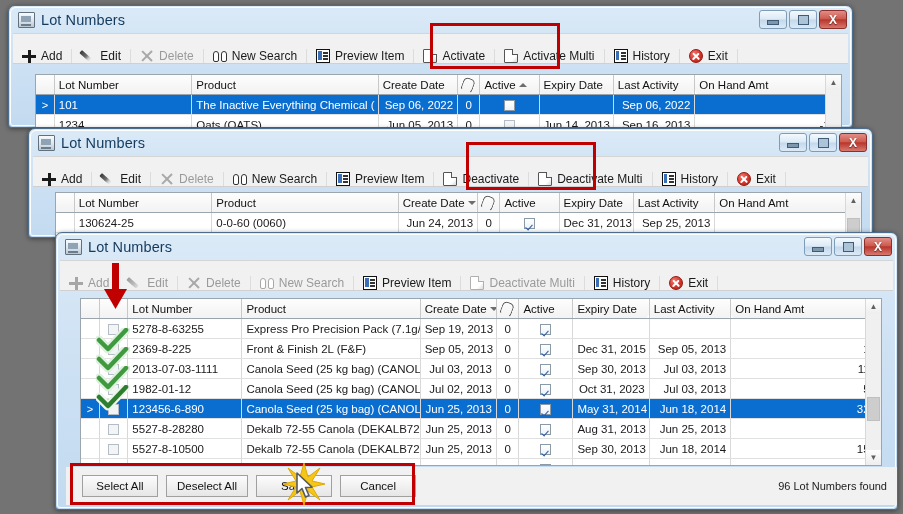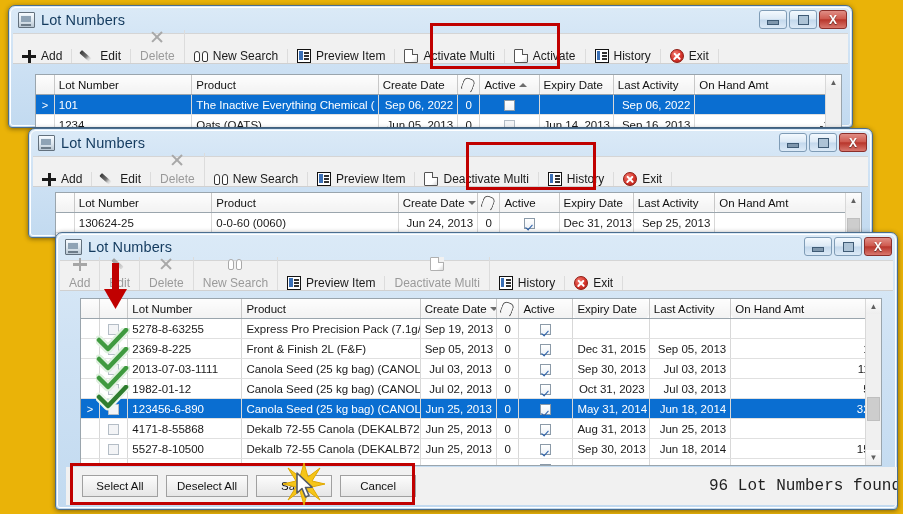--- a/index.html
+++ b/index.html
@@ -5,21 +5,21 @@
   html, body {
     margin: 0; padding: 0;
     width: 903px; height: 514px;
     overflow: hidden;
     background: #ffffff;
     font-family: "Liberation Sans", sans-serif;
   }
   #root {
     position: relative;
     width: 903px; height: 514px;
-    background: #eab308;
+    background: #737373;
   }
 
   
   .window {
     position: absolute;
     box-sizing: border-box;
     border: 1px solid #4b6e8f;
     border-radius: 7px 7px 4px 4px;
     background: linear-gradient(180deg, #dbeaf7 0%, #cfe2f4 40%, #c2daf0 100%);
     box-shadow: 0 1px 5px rgba(0,0,0,0.45);
@@ -117,21 +117,21 @@
     display: flex;
     align-items: center;
     gap: 5px;
     padding: 0 9px;
     font-size: 12px;
     color: #1a1a1a;
     border-right: 1px solid #dcdcdc;
     white-space: nowrap;
     background: transparent;
   }
-  .tbtn.disabled { color: #9a9a9a; flex-direction: column; }
+  .tbtn.disabled { color: #9a9a9a; }
 
   
   .ico { width: 14px; height: 14px; position: relative; flex: 0 0 auto; }
   .ico-plus::before, .ico-plus::after {
     content:""; position:absolute; background:#1a1a1a;
   }
   .ico-plus::before { left:6px; top:1px; width:2.5px; height:13px; }
   .ico-plus::after  { left:0px; top:6px; width:14px; height:2.5px; }
   .ico-plus.dim::before, .ico-plus.dim::after { background:#a6a6a6; }
 
@@ -336,25 +336,24 @@
     font-size: 11.5px;
     color: #111;
     background: linear-gradient(180deg,#fcfcfc 0%, #f2f2f2 45%, #e6e6e6 100%);
     border: 1px solid #a0a0a0;
     box-sizing: border-box;
     display: flex; align-items: center; justify-content: center;
     margin-right: 8px;
   }
   .status-text {
     position: absolute;
-    right: 4px;
-    font-size: 16px;
+    right: 18px;
+    font-size: 11px;
     color: #222;
     white-space: nowrap;
-    font-family: Liberation Mono, monospace;
   }
 
   
   .anno-box {
     position: absolute;
     border: 3px solid #c00000;
     box-sizing: border-box;
     pointer-events: none;
   }
   .anno-arrow {
@@ -406,25 +405,25 @@
       <div class="tbtn">
         <span class="ico ico-binoc"></span>
         <span>New Search</span>
       </div>
       <div class="tbtn">
         <span class="ico ico-doc"></span>
         <span>Preview Item</span>
       </div>
       <div class="tbtn">
         <span class="ico ico-page"></span>
+        <span>Activate</span>
+      </div>
+      <div class="tbtn">
+        <span class="ico ico-page"></span>
         <span>Activate Multi</span>
-      </div>
-      <div class="tbtn">
-        <span class="ico ico-page"></span>
-        <span>Activate</span>
       </div>
       <div class="tbtn">
         <span class="ico ico-doc"></span>
         <span>History</span>
       </div>
       <div class="tbtn">
         <span class="ico ico-exit"></span>
         <span>Exit</span>
       </div>
     </div>
@@ -518,20 +517,24 @@
         <span class="ico ico-x dim"></span>
         <span>Delete</span>
       </div>
       <div class="tbtn">
         <span class="ico ico-binoc"></span>
         <span>New Search</span>
       </div>
       <div class="tbtn">
         <span class="ico ico-doc"></span>
         <span>Preview Item</span>
+      </div>
+      <div class="tbtn">
+        <span class="ico ico-page"></span>
+        <span>Deactivate</span>
       </div>
       <div class="tbtn">
         <span class="ico ico-page"></span>
         <span>Deactivate Multi</span>
       </div>
       <div class="tbtn">
         <span class="ico ico-doc"></span>
         <span>History</span>
       </div>
       <div class="tbtn">
@@ -726,21 +729,21 @@
               <td class="num">Jun 25, 2013</td>
               <td class="ctr">0</td>
               <td class="ctr"><span class="cbx checked"></span></td>
               <td class="num">May 31, 2014</td>
               <td class="num">Jun 18, 2014</td>
               <td class="num">324</td>
             </tr>
             <tr>
               <td class="rowmark"></td>
               <td class="ctr"><span class="cbx muted"></span></td>
-              <td>4171-8-55868</td>
+              <td>5527-8-28280</td>
               <td>Dekalb 72-55 Canola (DEKALB7255</td>
               <td class="num">Jun 25, 2013</td>
               <td class="ctr">0</td>
               <td class="ctr"><span class="cbx checked"></span></td>
               <td class="num">Aug 31, 2013</td>
               <td class="num">Jun 25, 2013</td>
               <td class="num">-2</td>
             </tr>
             <tr>
               <td class="rowmark"></td>

